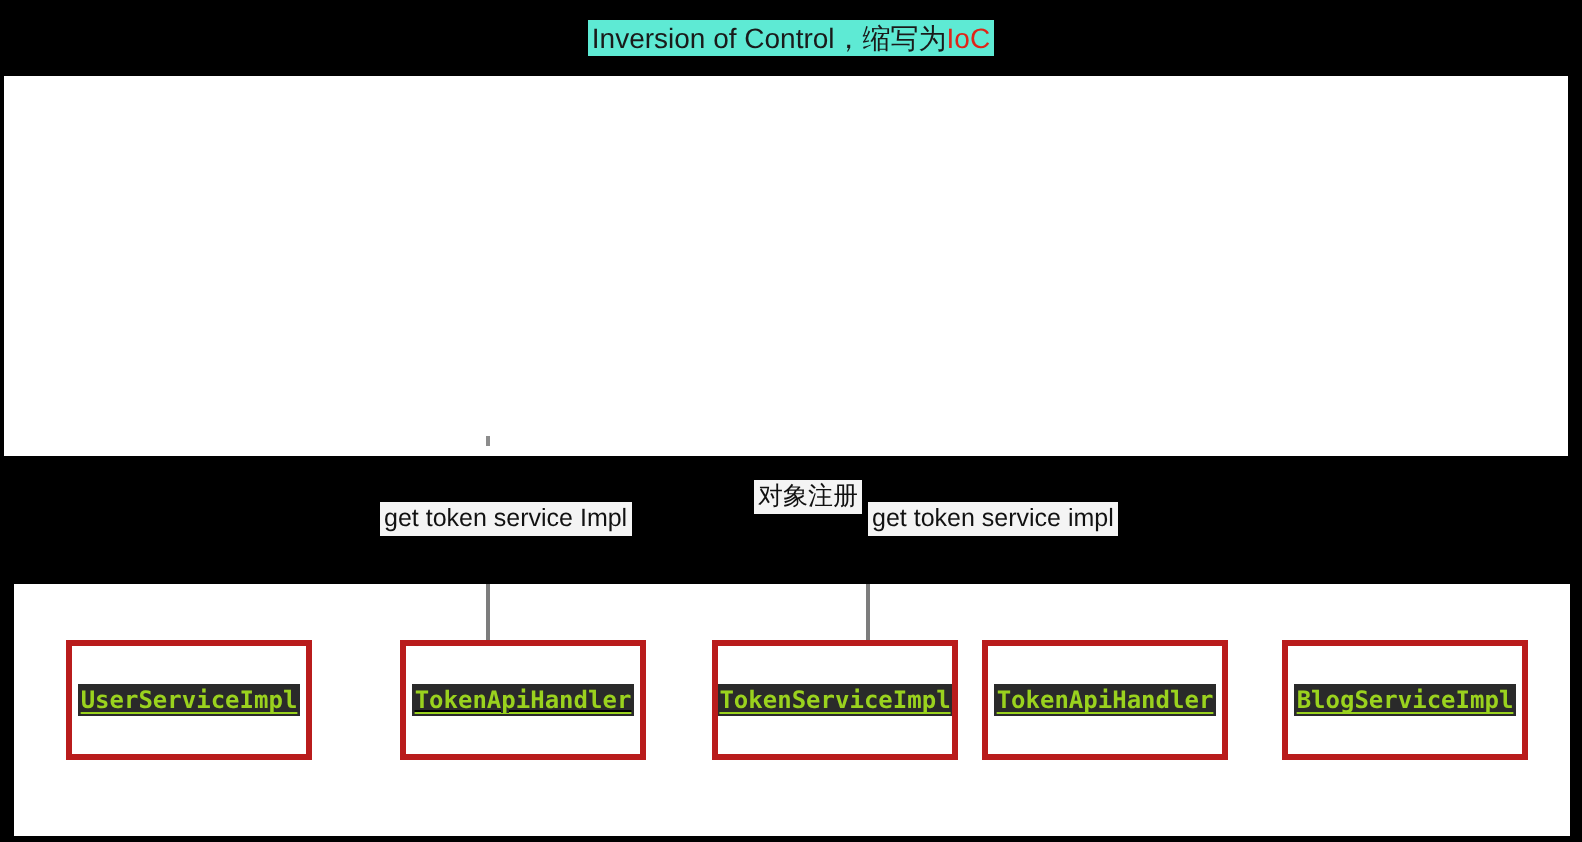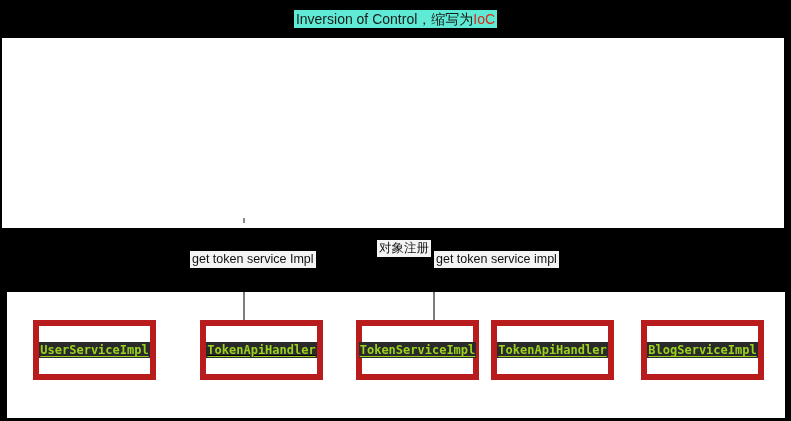--- a/index.html
+++ b/index.html
@@ -100,21 +100,21 @@
   }
   #connector-token-api     { left: 243px; top: 292px; height: 29px; }
   #connector-token-service { left: 433px; top: 292px; height: 29px; }
 
   .class-box {
     position: absolute;
     top: 320px;
     width: 123px;
     height: 60px;
     box-sizing: border-box;
-    border: 6px solid #b91c1c;
+    border: 3px solid #b91c1c;
     background: #ffffff;
     display: flex;
     align-items: center;
     justify-content: center;
   }
   #box-0 { left: 33px; }
   #box-1 { left: 200px; text-decoration: underline; }
   #box-2 { left: 341px; margin-left: 15px; }
   #box-3 { left: 491px; }
   #box-4 { left: 641px; }

